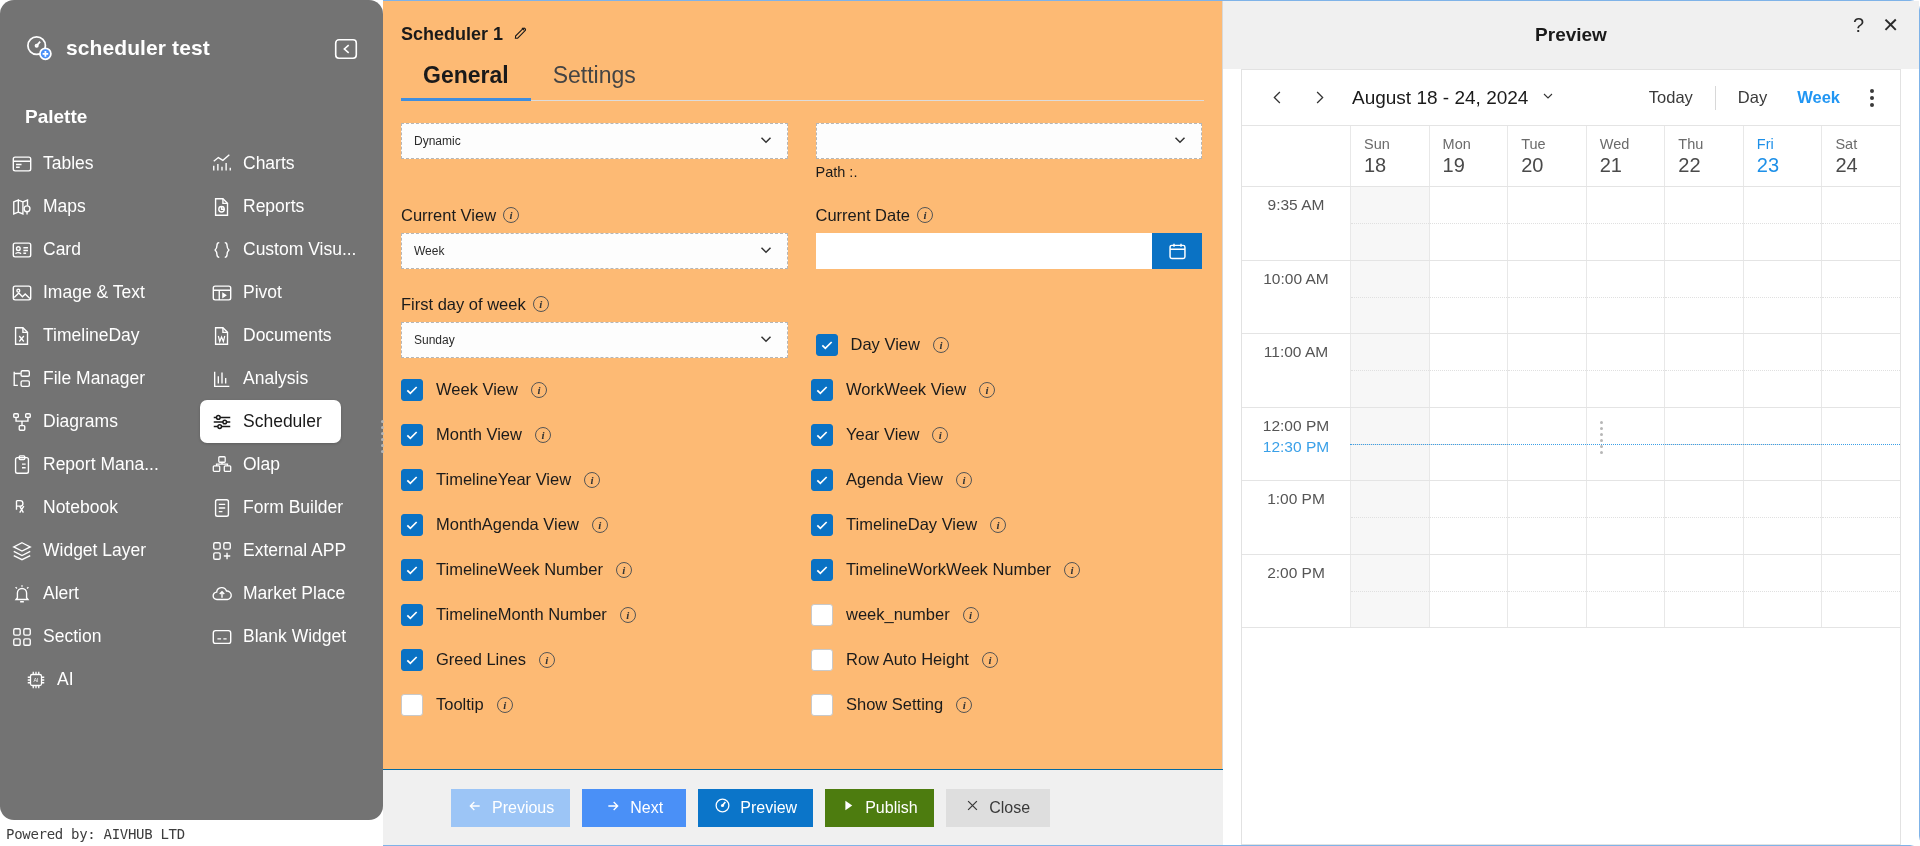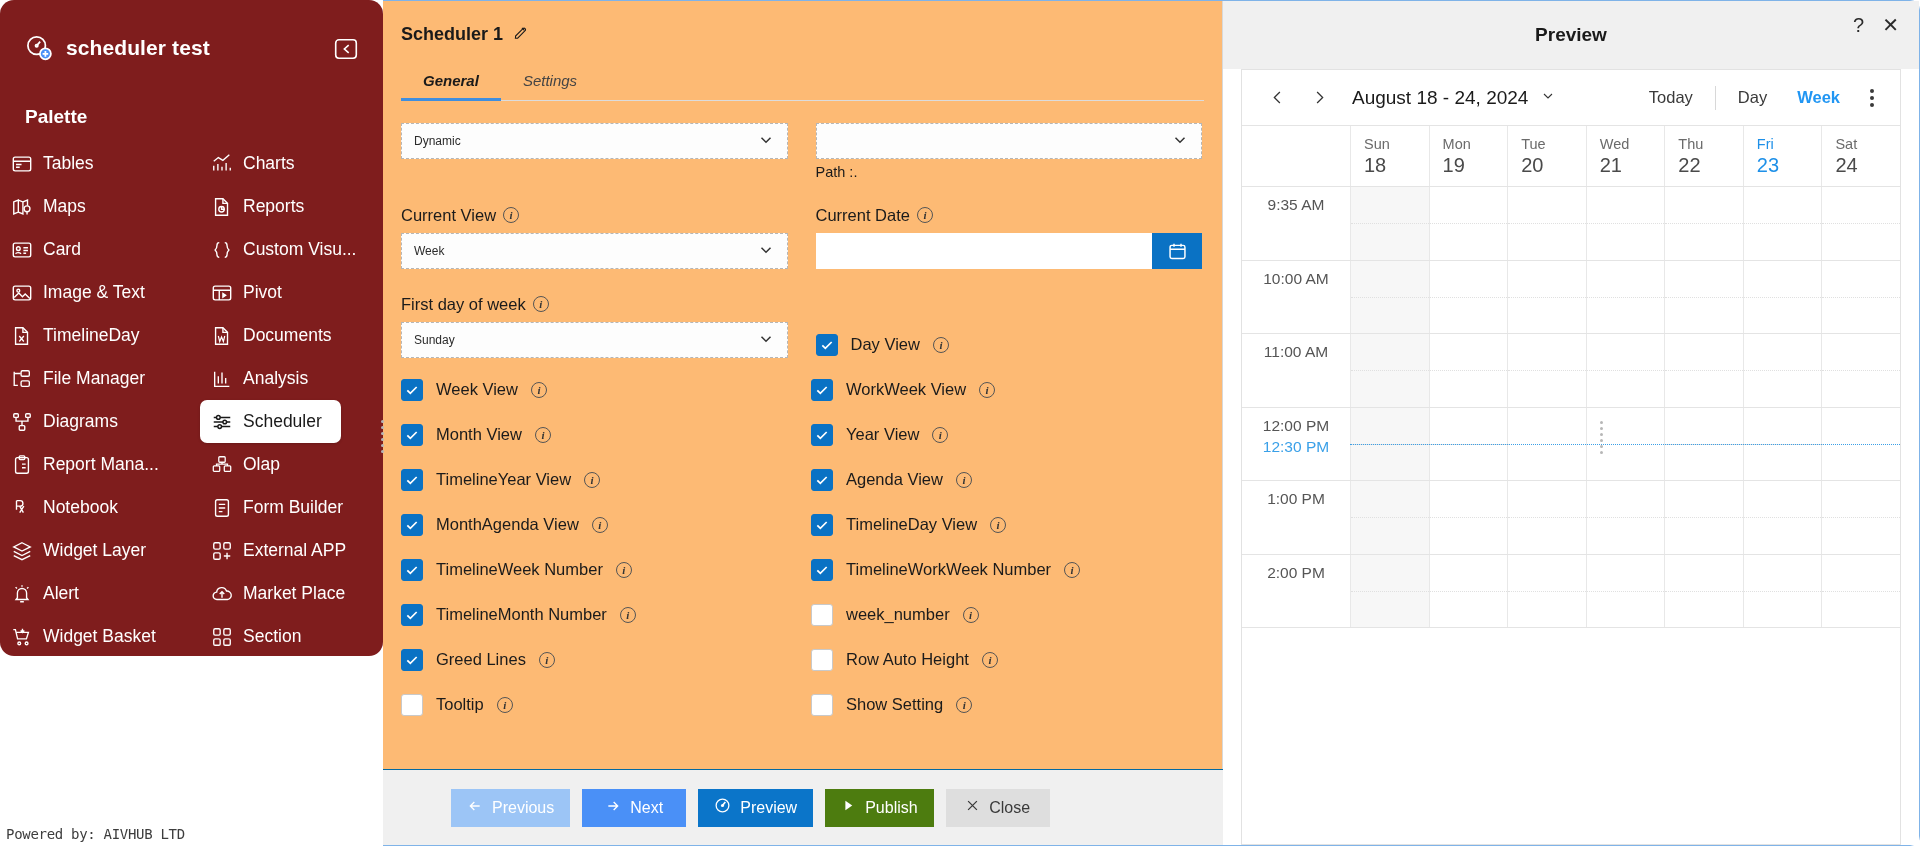--- a/index.html
+++ b/index.html
@@ -7,22 +7,22 @@
     width: 1920px; height: 846px;
     font-family: "Liberation Sans", sans-serif;
     background: #ffffff;
     overflow: hidden;
   }
   .app { position: relative; width: 1920px; height: 846px; display: flex; }
 
   
   .sidebar {
     width: 383px;
-    height: 656px;
-    background: #7f1d1d;
+    height: 820px;
+    background: #737373;
     border-radius: 14px 14px 14px 14px;
     color: #ffffff;
     padding: 0 0 0 0;
     position: relative;
     flex: 0 0 383px;
     overflow: hidden;
   }
   .sb-header {
     display: flex; align-items: center; gap: 13px;
     padding: 34px 0 0 25px;
@@ -58,21 +58,21 @@
     color: #1a1a1a;
     box-shadow: 0 1px 3px rgba(0,0,0,.18);
     margin-right: 42px;
   }
   .pal-item.active .ic svg { stroke: #1a1a1a; }
   .pal-item .lbl { overflow: hidden; text-overflow: ellipsis; }
   .sb-collapse {
     position: absolute; top: 36px; right: 24px;
     width: 26px; height: 26px; cursor: pointer;
   }
-  .ai-row { padding-left: 0; margin-top: 0; }
+  .ai-row { padding-left: 14px; margin-top: 0; }
   .powered {
     position: absolute; left: 6px; bottom: 4px;
     font-size: 14px; color: #3d3d3d;
     font-family: "DejaVu Sans Mono", monospace;
     letter-spacing: -0.3px;
   }
 
   
   .main {
     flex: 1;
@@ -104,25 +104,24 @@
     height: 48px;
   }
   .titlebar .tt { font-size: 18px; font-weight: bold; color: #1a1a1a; }
   .tabs {
     display: flex; align-items: flex-end;
     margin: 10px 18px 0 18px;
     border-bottom: 1px solid #dcdcdc;
     height: 42px;
   }
   .tab {
-    font-size: 15px; color: #444;
+    font-size: 23px; color: #444;
     padding: 0 22px 11px 22px;
     cursor: pointer;
     position: relative;
-    font-style: italic;
   }
   .tab.sel { color: #1a1a1a; font-weight: bold; }
   .tab.sel::after {
     content:""; position: absolute; left: 0; right: 0; bottom: -1px;
     height: 3px; background: #3f8ede;
   }
   .form-body {
     padding: 22px 20px 0 18px;
     flex: 1;
     overflow: hidden;
@@ -550,31 +549,20 @@
       </div>
 
       <div class="pal-item">
         <span class="ic">
             <svg width="22" height="22" viewBox="0 0 24 24" fill="none" stroke="#fff" stroke-width="1.5">
               <path d="M6.5 18a4 4 0 01-.3-8 5.5 5.5 0 0110.7-1.2A3.9 3.9 0 0118 18z"></path>
               <path d="M12 16v-6M9.5 12L12 9.6l2.5 2.4"></path>
             </svg>
           </span>
         <span class="lbl">Market Place</span>
-      </div>
-      <div class="pal-item">
-        <span class="ic">
-            <svg width="22" height="22" viewBox="0 0 24 24" fill="none" stroke="#fff" stroke-width="1.5">
-              <path d="M2.5 4h2.3l2.4 10h9.6l2.2-7H6"></path>
-              <circle cx="9" cy="19" r="1.5"></circle>
-              <circle cx="17" cy="19" r="1.5"></circle>
-              <path d="M12.5 3v4M10.5 5l2 2 2-2"></path>
-            </svg>
-          </span>
-        <span class="lbl">Widget Basket</span>
       </div>
 
       <div class="pal-item">
         <span class="ic">
             <svg width="22" height="22" viewBox="0 0 24 24" fill="none" stroke="#fff" stroke-width="1.5">
               <rect x="3" y="3" width="7" height="7" rx="1.5"></rect>
               <rect x="14" y="3" width="7" height="7" rx="1.5"></rect>
               <rect x="3" y="14" width="7" height="7" rx="1.5"></rect>
               <rect x="14" y="14" width="7" height="7" rx="1.5"></rect>
             </svg>

